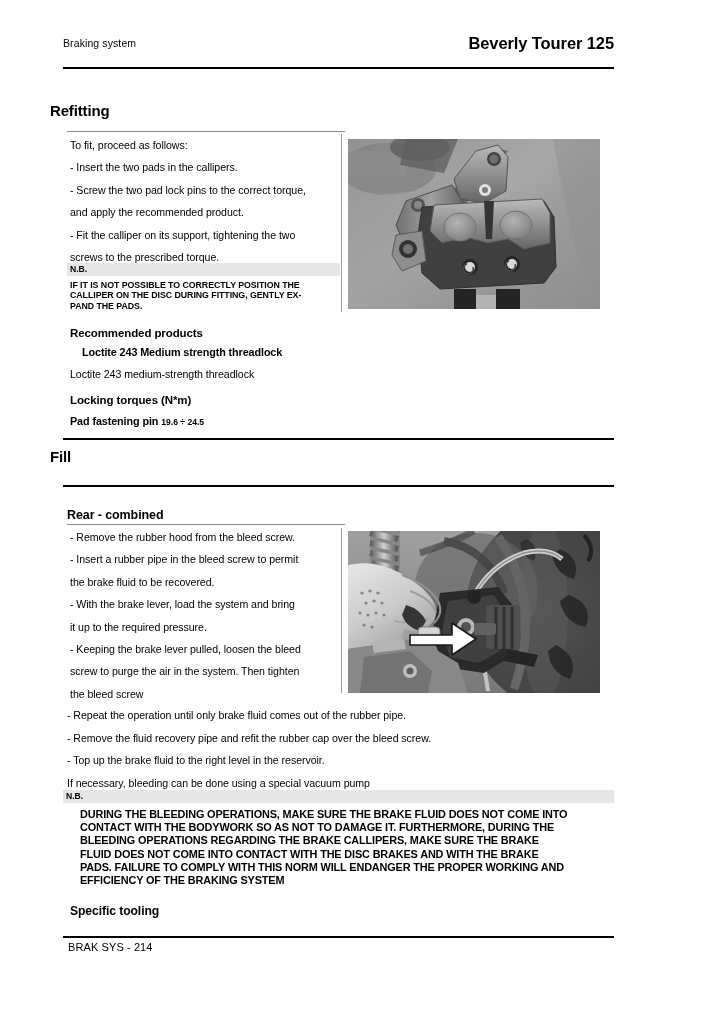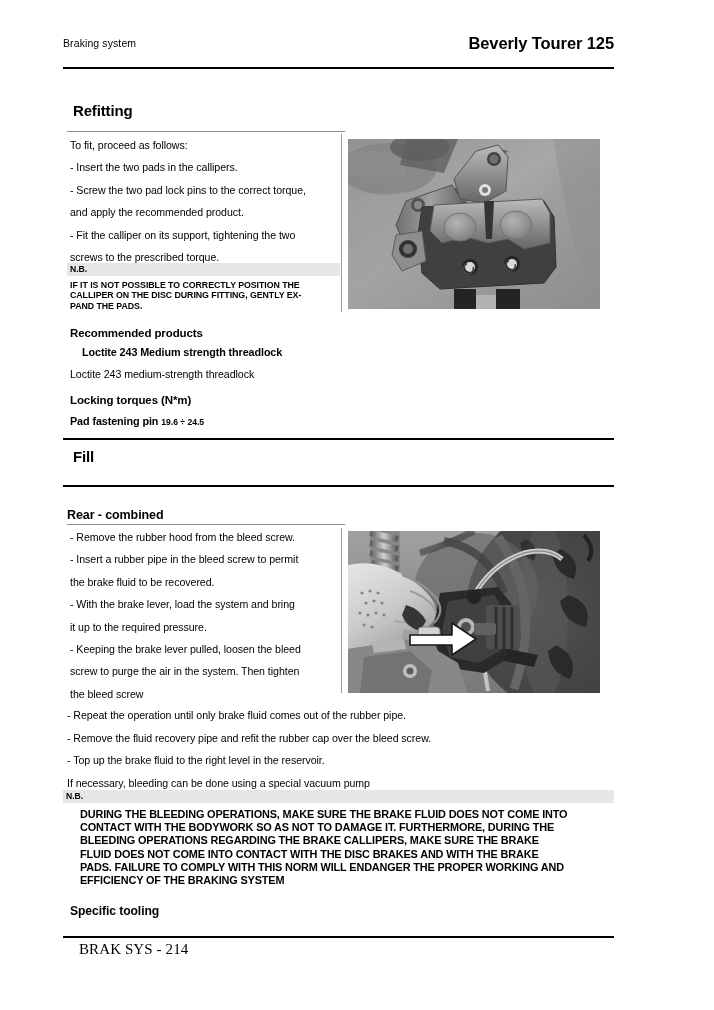--- a/index.html
+++ b/index.html
@@ -71,21 +71,21 @@
   }
   .vline {
     position: absolute;
     width: 1px;
     background: #9a9a9a;
   }
 
   
   .h-section {
     position: absolute;
-    left: 73px;
+    left: 50px;
     font-size: 15px;
     font-weight: bold;
     letter-spacing: -0.15px;
     text-align: right;
   }
   .h-sub {
     position: absolute;
     left: 67px;
     font-size: 12.5px;
     font-weight: bold;
@@ -192,25 +192,24 @@
   .footer-rule {
     position: absolute;
     left: 63px;
     top: 936px;
     width: 551px;
     height: 2px;
     background: #000;
   }
   .footer-text {
     position: absolute;
-    left: 79px;
+    left: 68px;
     top: 941px;
-    font-size: 15px;
+    font-size: 11px;
     letter-spacing: 0.1px;
-    font-family: Liberation Serif, serif;
   }
 
   
   .photo {
     position: absolute;
     overflow: hidden;
     background: #6e6e6e;
   }
   .photo svg { display: block; }
 </style>

